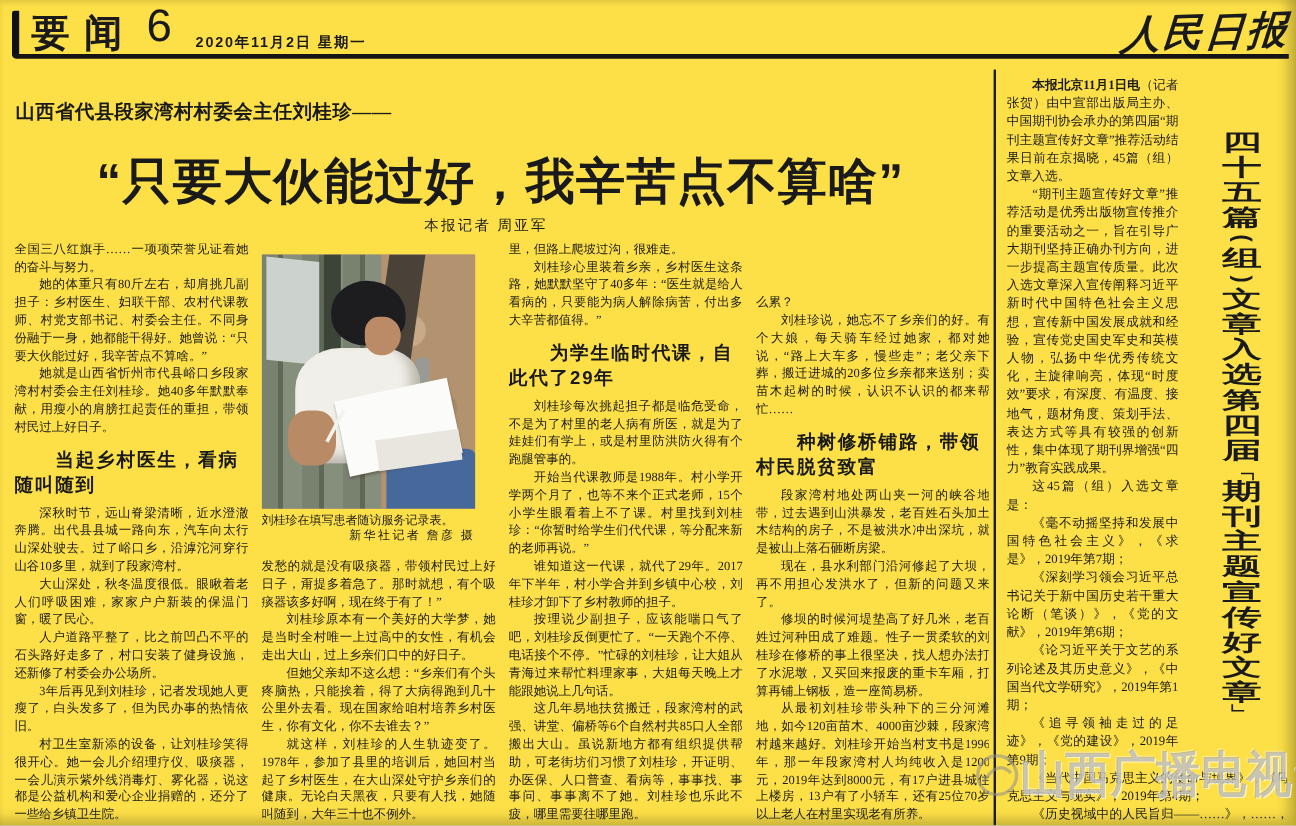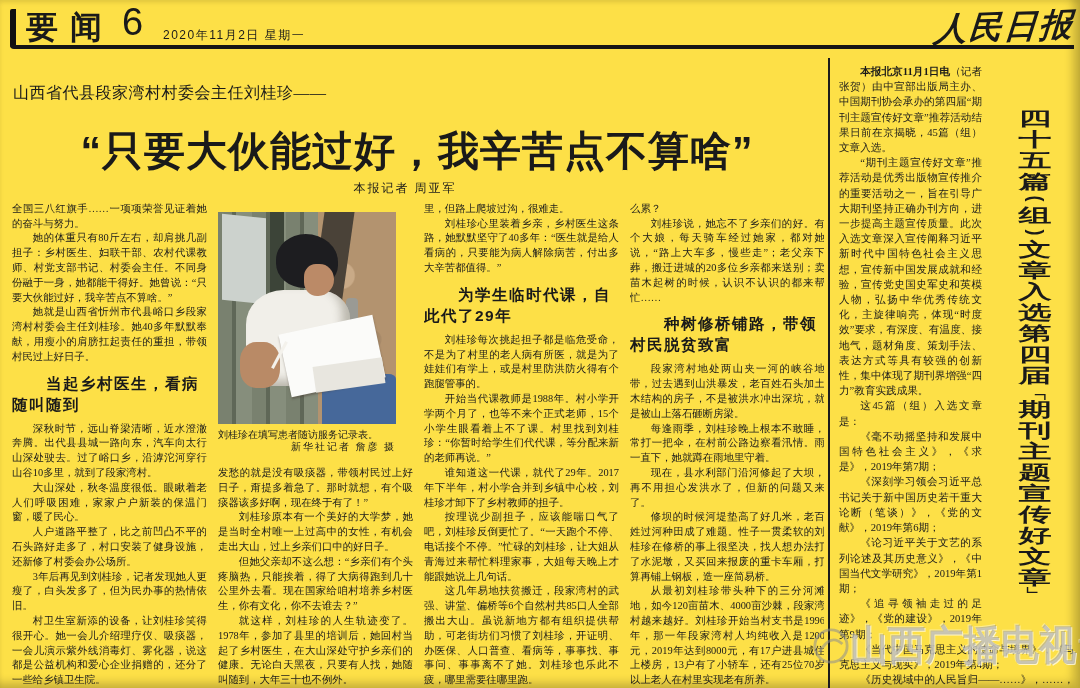--- a/index.html
+++ b/index.html
@@ -4,25 +4,25 @@
 <style>
   html,body{margin:0;padding:0;background:#cfcfcf;}
   .page{position:relative;width:1080px;height:688px;background:#fde047;overflow:hidden;
         font-family:"Liberation Serif",serif;color:#1a1a1a;
         box-shadow:inset -7px -5px 10px rgba(0,0,0,.22), inset 0 3px 4px rgba(0,0,0,.08);}
   
   .bracket{position:absolute;left:10px;top:9px;width:6px;height:39px;background:#111;border-radius:2px 0 0 3px;}
   .header-rule{position:absolute;left:10px;top:45px;width:1064px;height:4px;background:#151515;border-radius:0 0 0 4px;}
   .section-name{position:absolute;left:26px;top:6px;font-size:32px;font-weight:bold;letter-spacing:12px;font-family:"Liberation Serif",serif;}
   .page-num{position:absolute;left:122px;top:1px;font-size:38px;font-family:"Liberation Sans",sans-serif;}
-  .masthead-date{position:absolute;left:163px;top:27px;font-size:12px;font-weight:normal;letter-spacing:1.5px;font-family:"Liberation Sans",sans-serif;}
+  .masthead-date{position:absolute;left:163px;top:27px;font-size:12px;font-weight:bold;letter-spacing:1.5px;font-family:"Liberation Sans",sans-serif;}
   .paper-logo{position:absolute;right:6px;top:5px;font-size:33px;font-weight:bold;font-style:italic;
               font-family:"DejaVu Serif",serif;transform:rotate(-2deg) skewX(-6deg);letter-spacing:2px;}
   
-  .kicker{position:absolute;left:13px;top:83px;font-size:16px;font-weight:normal;letter-spacing:.5px;}
+  .kicker{position:absolute;left:13px;top:83px;font-size:16px;font-weight:bold;letter-spacing:.5px;}
   .headline{position:absolute;left:0;top:112px;width:810px;text-align:center;font-size:41px;font-weight:bold;
             font-family:"Liberation Sans",sans-serif;letter-spacing:1px;margin:12px;}
   .byline{position:absolute;left:0;top:180px;width:810px;text-align:center;font-size:12px;letter-spacing:2px;}
   .columns{position:absolute;left:12px;top:203px;width:812px;height:485px;display:flex;gap:11px;overflow:hidden;align-items:flex-end;}
   .col{width:195px;flex:0 0 195px;overflow:hidden;}
   .blk{font-size:10.4px;line-height:14.8px;text-align:justify;}
   .blk.p{text-indent:2em;}
   .blk.cont{text-indent:0;}
   .blk.subhead{font-size:15.5px;font-weight:bold;line-height:21px;margin:8px 0 7px;text-indent:2.2em;
                font-family:"Liberation Sans",sans-serif;letter-spacing:1.5px;text-align:left;}
@@ -135,21 +135,20 @@
         <div class="blk p">开始当代课教师是1988年。村小学开学两个月了，也等不来个正式老师，15个小学生眼看着上不了课。村里找到刘桂珍：“你暂时给学生们代代课，等分配来新的老师再说。”</div>
         <div class="blk p">谁知道这一代课，就代了29年。2017年下半年，村小学合并到乡镇中心校，刘桂珍才卸下了乡村教师的担子。</div>
         <div class="blk p">按理说少副担子，应该能喘口气了吧，刘桂珍反倒更忙了。“一天跑个不停、电话接个不停。”忙碌的刘桂珍，让大姐从青海过来帮忙料理家事，大姐每天晚上才能跟她说上几句话。</div>
         <div class="blk p">这几年易地扶贫搬迁，段家湾村的武强、讲堂、偏桥等6个自然村共85口人全部搬出大山。虽说新地方都有组织提供帮助，可老街坊们习惯了刘桂珍，开证明、办医保、人口普查、看病等，事事找、事事问、事事离不了她。刘桂珍也乐此不疲，哪里需要往哪里跑。</div>
       </div>
     <div class="col">
         <div class="blk cont">么累？</div>
         <div class="blk p">刘桂珍说，她忘不了乡亲们的好。有个大娘，每天骑车经过她家，都对她说，“路上大车多，慢些走”；老父亲下葬，搬迁进城的20多位乡亲都来送别；卖苗木起树的时候，认识不认识的都来帮忙……</div>
         <div class="blk subhead">种树修桥铺路，带领村民脱贫致富</div>
         <div class="blk p">段家湾村地处两山夹一河的峡谷地带，过去遇到山洪暴发，老百姓石头加土木结构的房子，不是被洪水冲出深坑，就是被山上落石砸断房梁。</div>
-        <div class="blk p">每逢雨季，刘桂珍晚上根本不敢睡，常打一把伞，在村前公路边察看汛情。雨一直下，她就蹲在雨地里守着。</div>
         <div class="blk p">现在，县水利部门沿河修起了大坝，再不用担心发洪水了，但新的问题又来了。</div>
         <div class="blk p">修坝的时候河堤垫高了好几米，老百姓过河种田成了难题。性子一贯柔软的刘桂珍在修桥的事上很坚决，找人想办法打了水泥墩，又买回来报废的重卡车厢，打算再铺上钢板，造一座简易桥。</div>
         <div class="blk p">从最初刘桂珍带头种下的三分河滩地，如今120亩苗木、4000亩沙棘，段家湾村越来越好。刘桂珍开始当村支书是1996年，那一年段家湾村人均纯收入是1200元，2019年达到8000元，有17户进县城住上楼房，13户有了小轿车，还有25位70岁以上老人在村里实现老有所养。</div>
       </div>
   </div>
 
   <div class="side-article">
     <div class="vh-spacer"></div>
     <div class="vertical-headline">
         <div class="vch">四</div>

